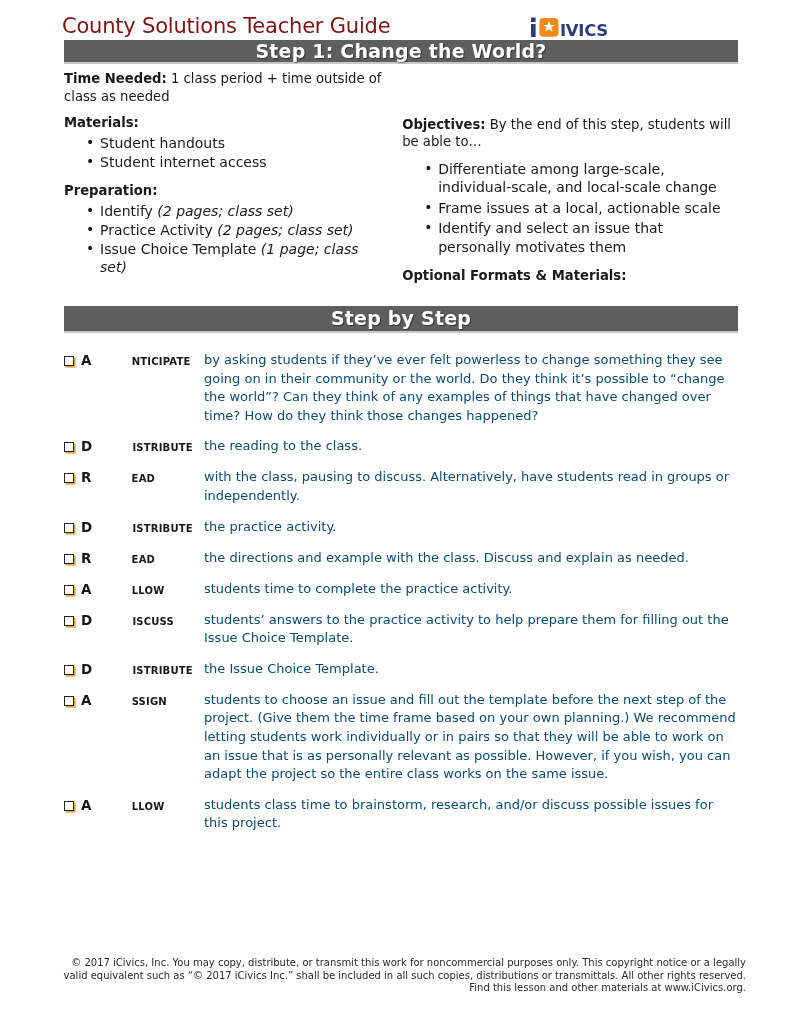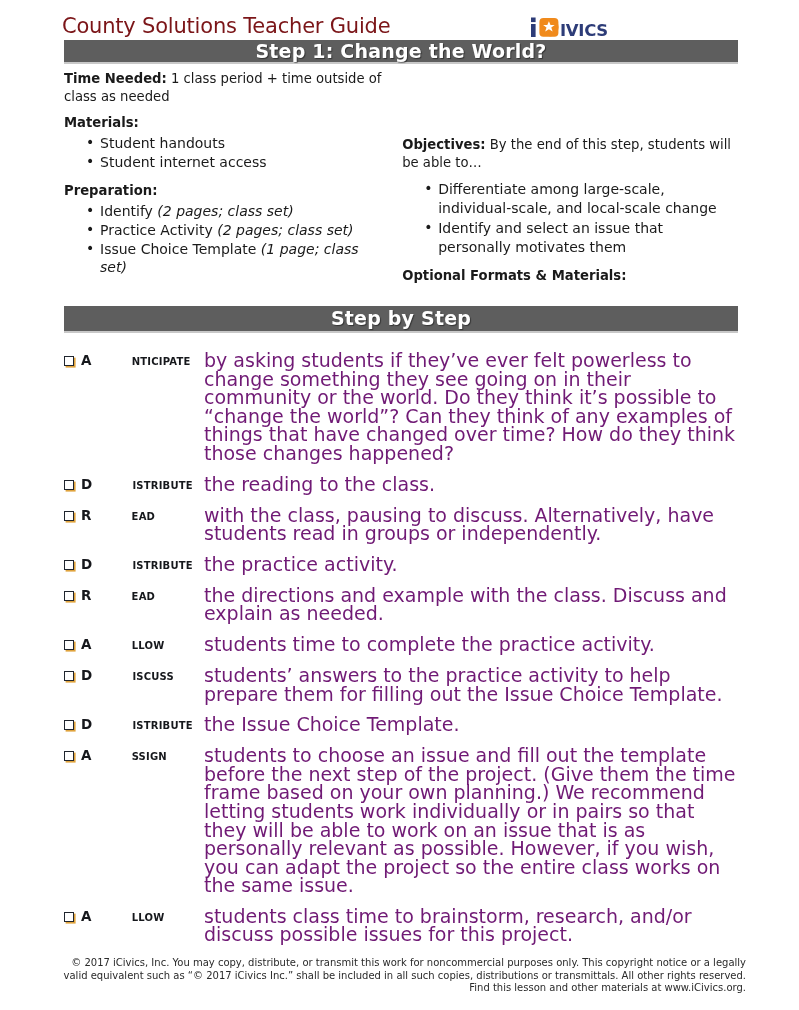--- a/index.html
+++ b/index.html
@@ -152,23 +152,23 @@
     font-size: 13.5px;
     line-height: 17px;
     font-variant: small-caps;
     letter-spacing: 0.2px;
     white-space: nowrap;
   }
   .step-word .cap { font-size: 13.5px; }
   .step-word .sm { font-size: 10px; margin-left: 40px; }
   .step-text {
     flex: 1 1 auto;
-    font-size: 19px;
+    font-size: 13px;
     line-height: 18.6px;
-    color: #701a75;
+    color: #0c4a6e;
   }
 
   
   .footer {
     position: absolute;
     left: 60px;
     top: 957px;
     width: 686px;
     font-size: 10px;
     line-height: 12.5px;
@@ -220,20 +220,21 @@
       </ul>
     </div>
 
     <div class="col-right">
       <p class="lead">
         <b>Objectives:</b><span> By the end of this step, students will be able to…</span>
       </p>
 
       <ul class="dots">
         <li>Differentiate among large-scale, individual-scale, and local-scale change</li>
+        <li>Frame issues at a local, actionable scale</li>
         <li>Identify and select an issue that personally motivates them</li>
       </ul>
 
       <p class="sect-head">Optional Formats &amp; Materials:</p>
     </div>
   </div>
 
   <div class="band" id="band-stepbystep">Step by Step</div>
 
   <div class="steps">

